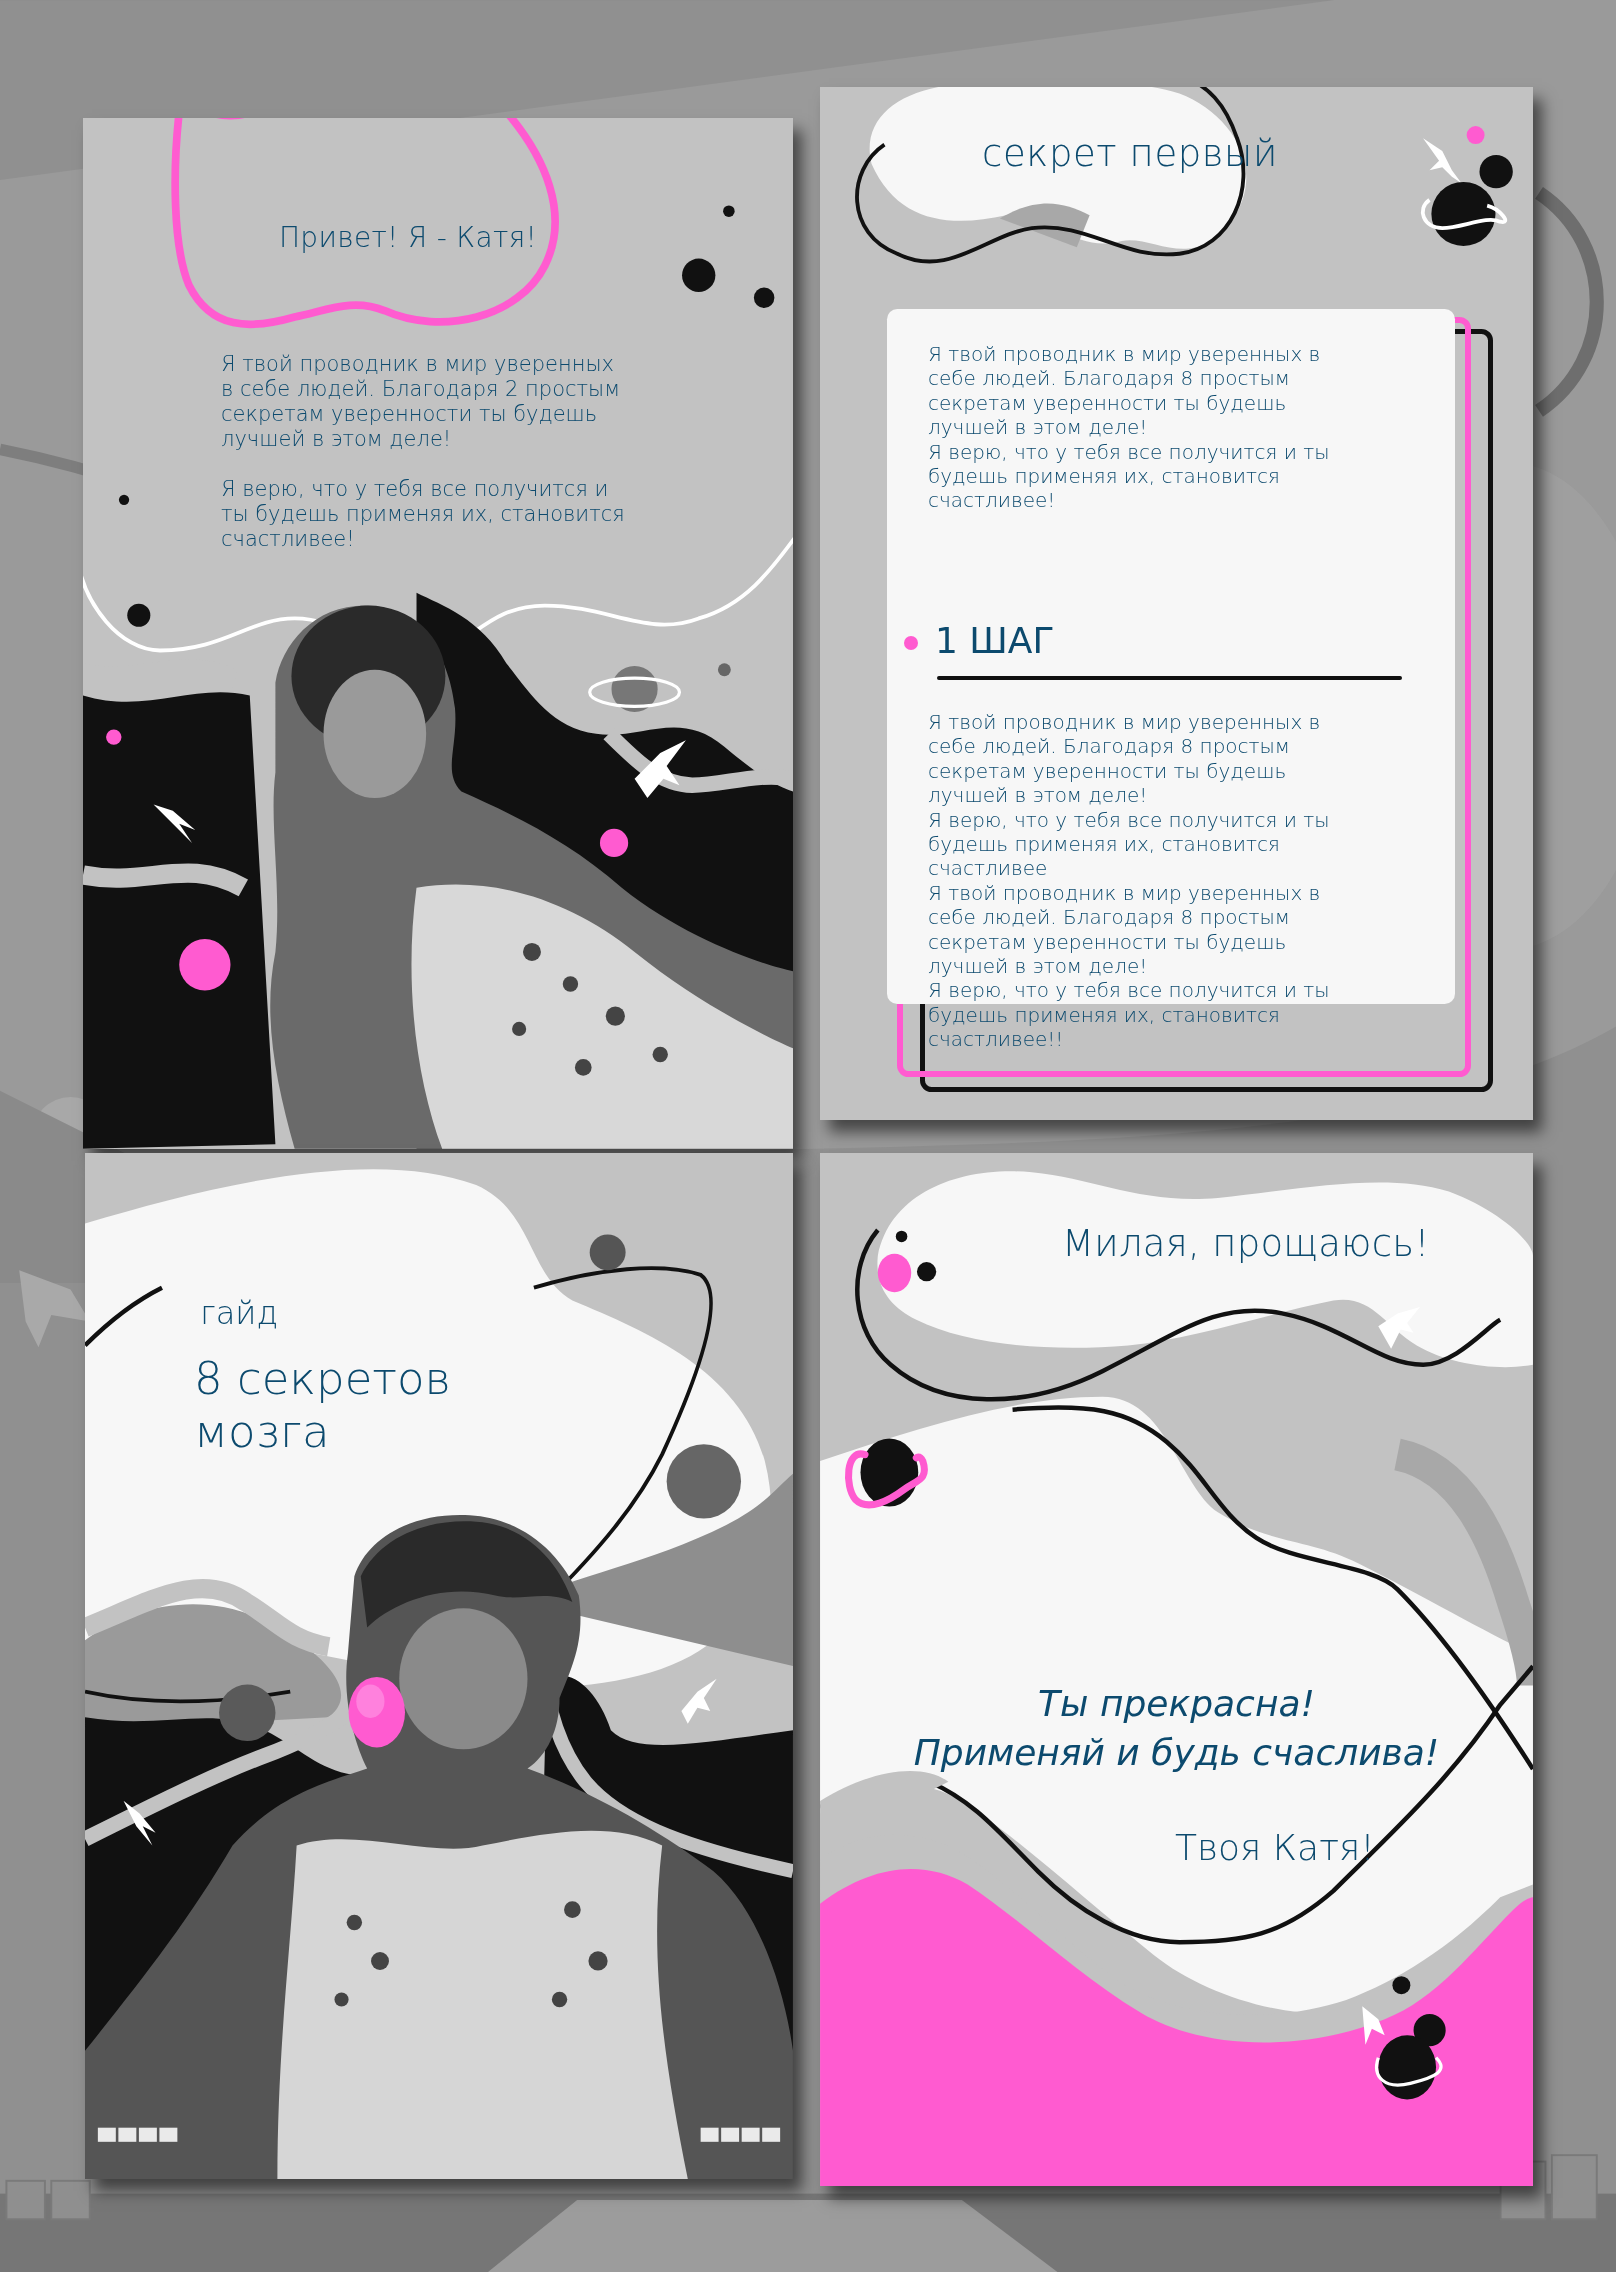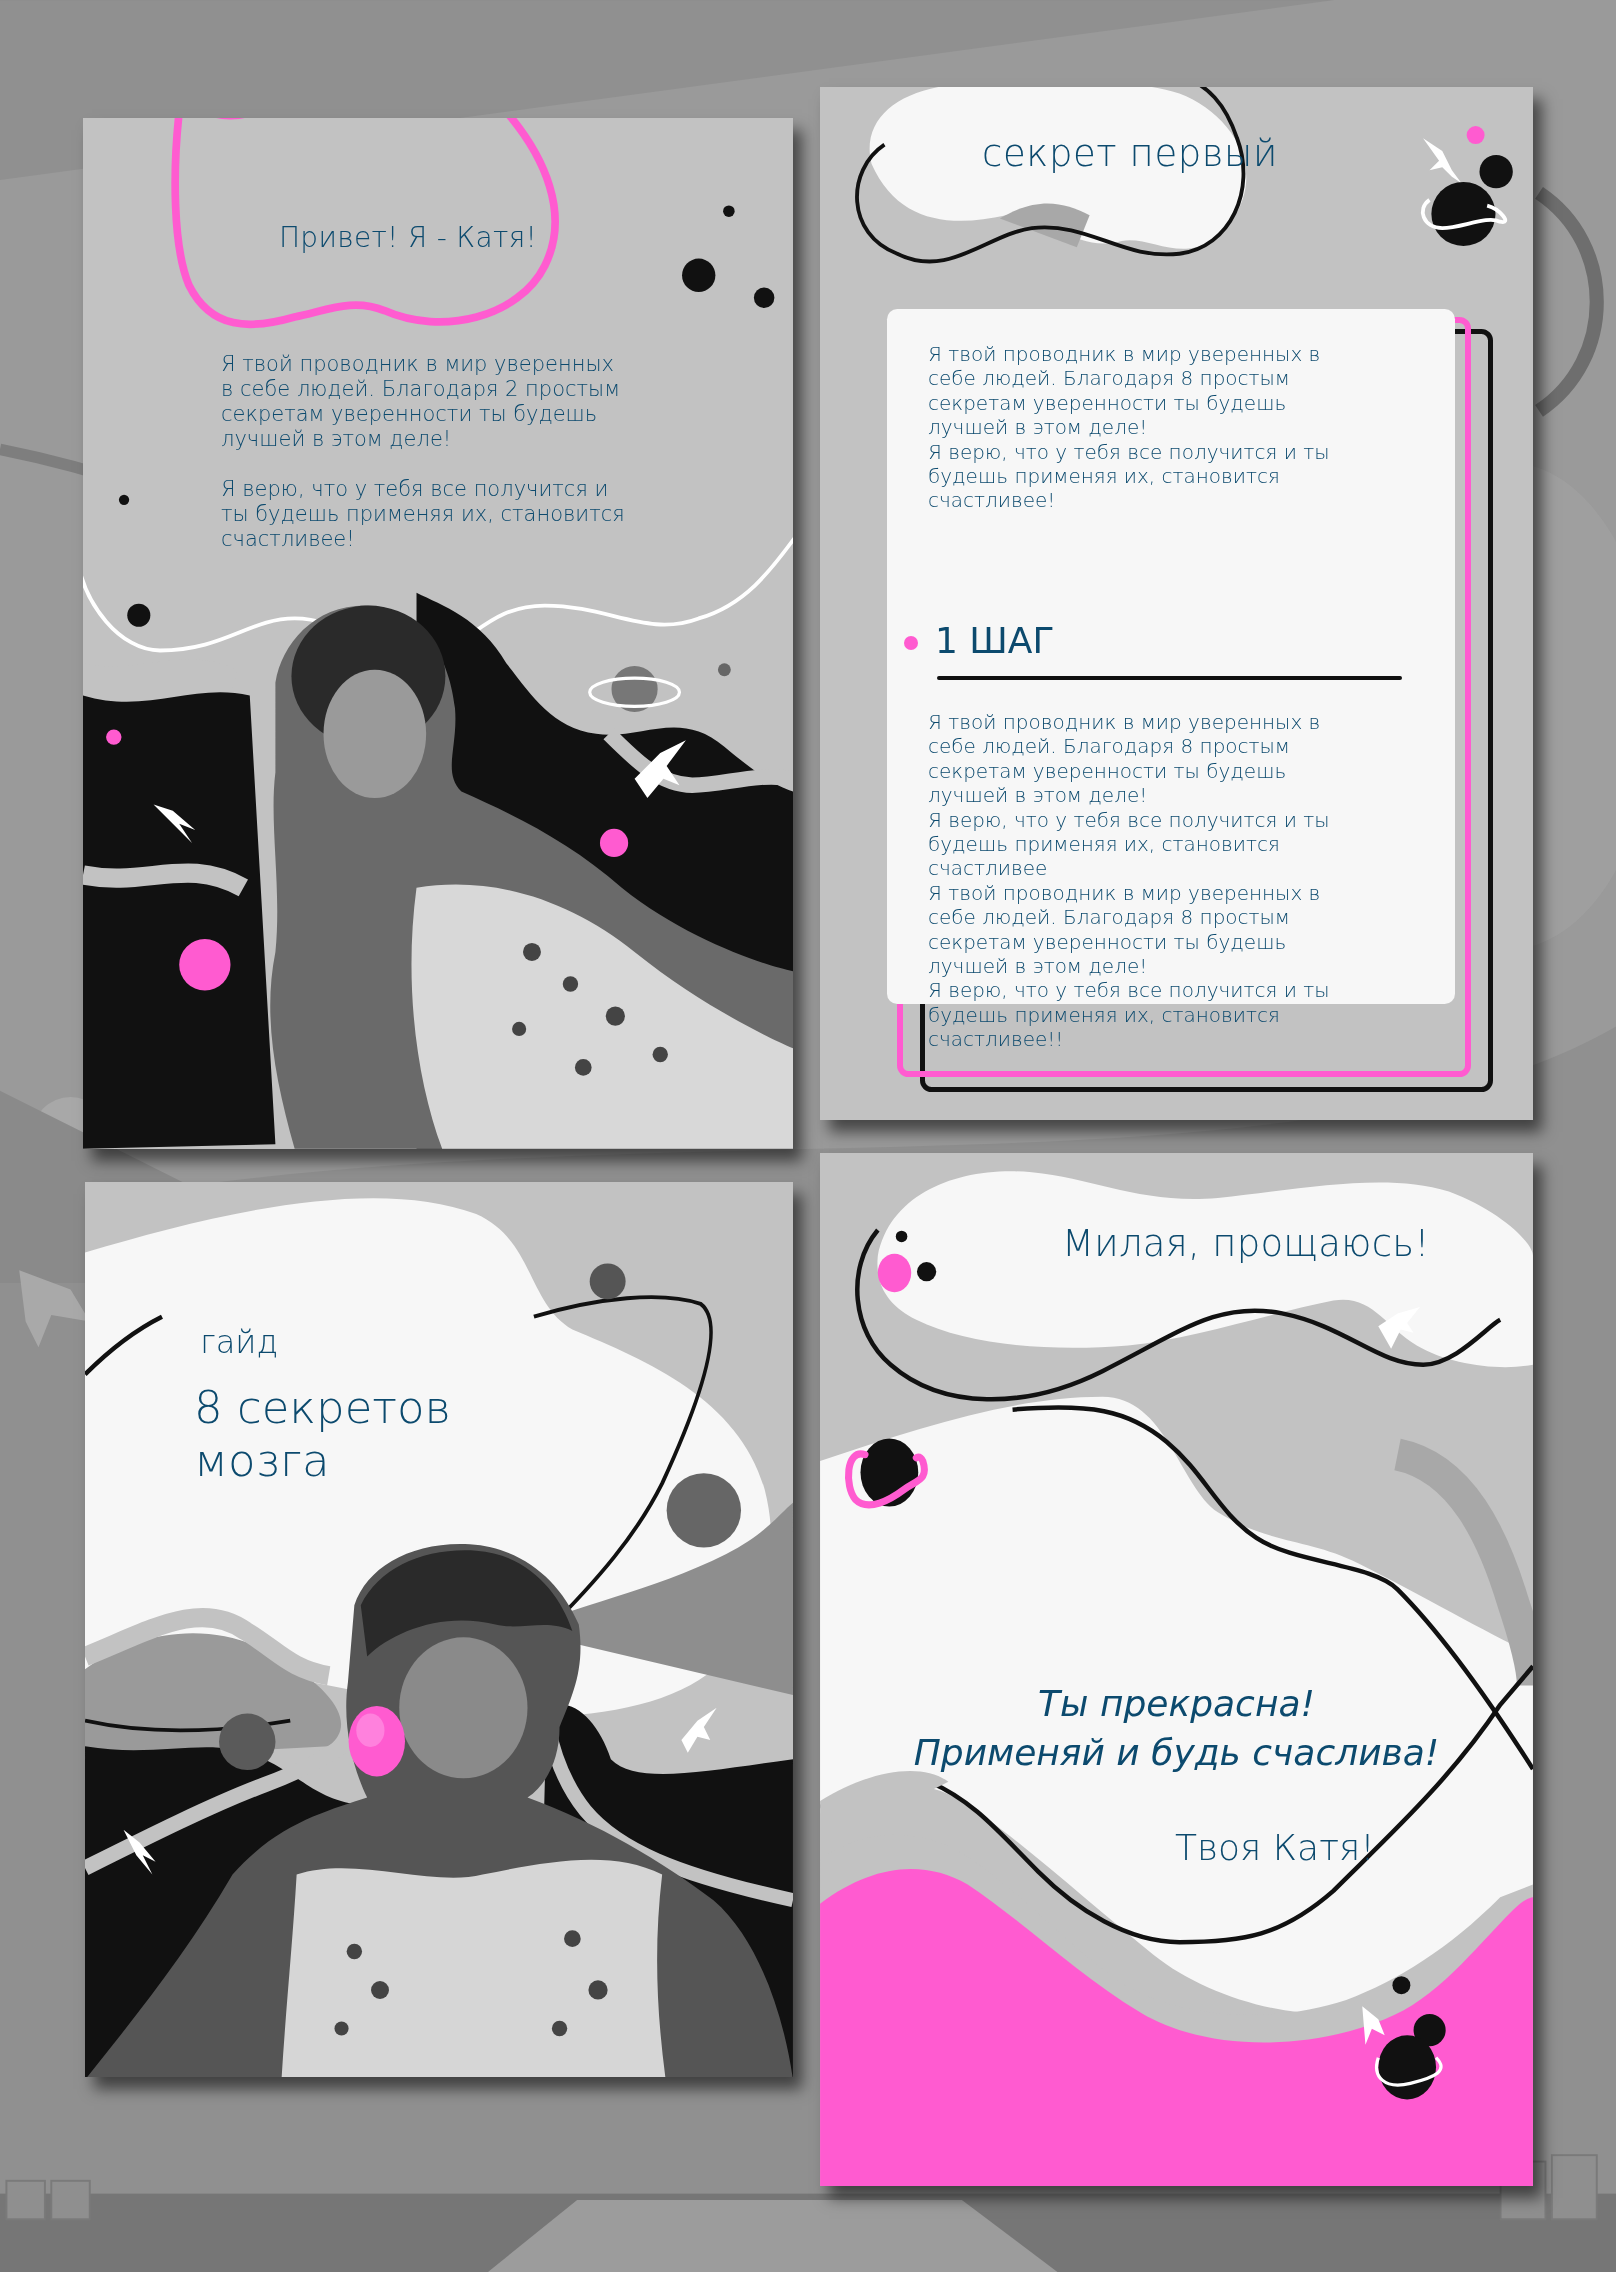--- a/index.html
+++ b/index.html
@@ -10,21 +10,21 @@
   }
   .bg-layer { position:absolute; inset:0; }
   .page {
     position:absolute; overflow:hidden; background:#c2c2c2;
     box-shadow: 9px 11.5px 14px rgba(0,0,0,0.55);
   }
   .page svg.deco { position:absolute; left:0; top:0; }
   .txt { position:absolute; color:#0c4a6e; font-family:"DejaVu Sans", sans-serif; font-weight:300; white-space:pre-line; }
   #p1 { left:83px; top:90px; width:710px; height:1031px;margin-top:28px; }
   #p2 { left:820px; top:87px; width:713px; height:1033px; }
-  #p3 { left:85px; top:1182px; width:708px; height:895px; }
+  #p3 { left:85px; top:1153px; width:708px; height:1026px; }
   #p4 { left:820px; top:1153px; width:713px; height:1033px; }
 
   .p1-title { left:196px; top:103px; font-size:28px; letter-spacing:0.3px; }
   .p1-body  { left:138px; top:234px; width:462px; font-size:21px; line-height:25px; }
 
   .p2-title { left:162px; top:45px; font-size:37px; letter-spacing:0.6px; }
   .card {
     position:absolute; left:67px; top:222px; width:568px; height:695px;
     background:#f7f7f7; border-radius:10.3px; z-index:3;
   }

